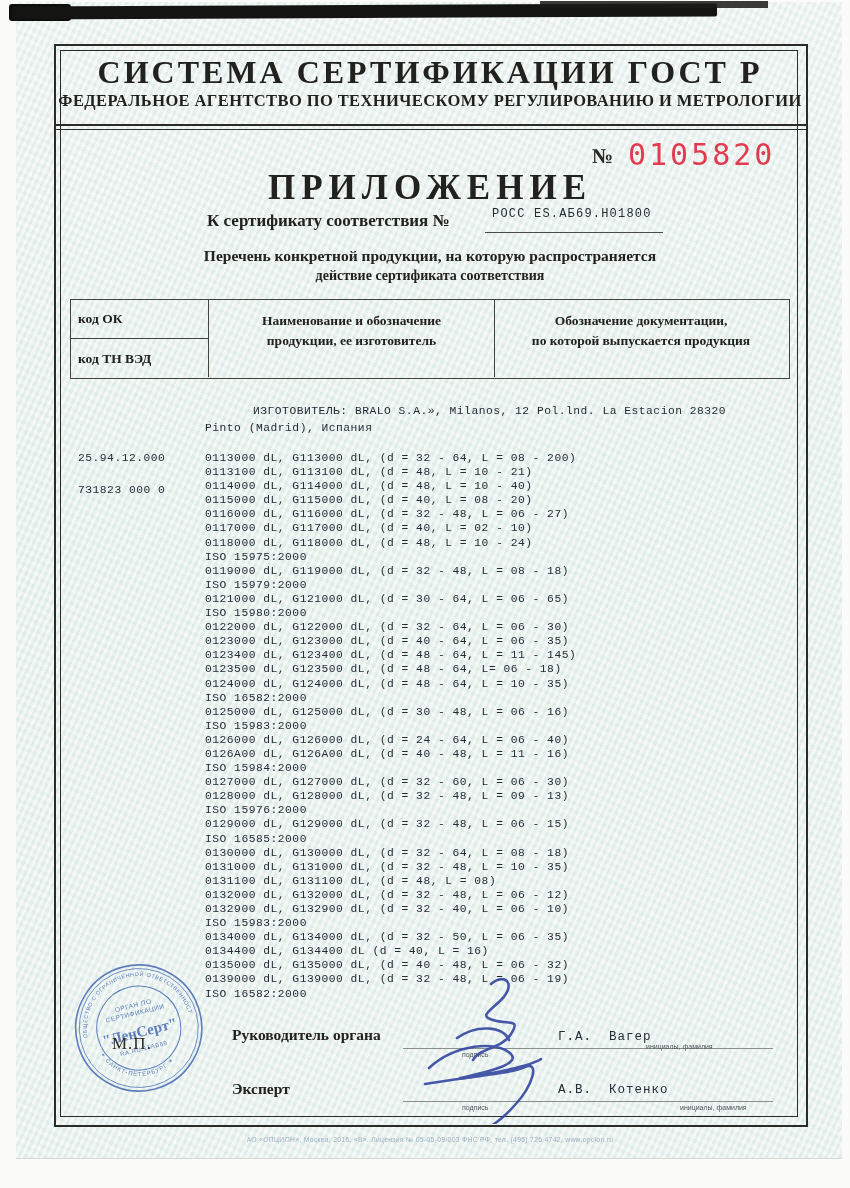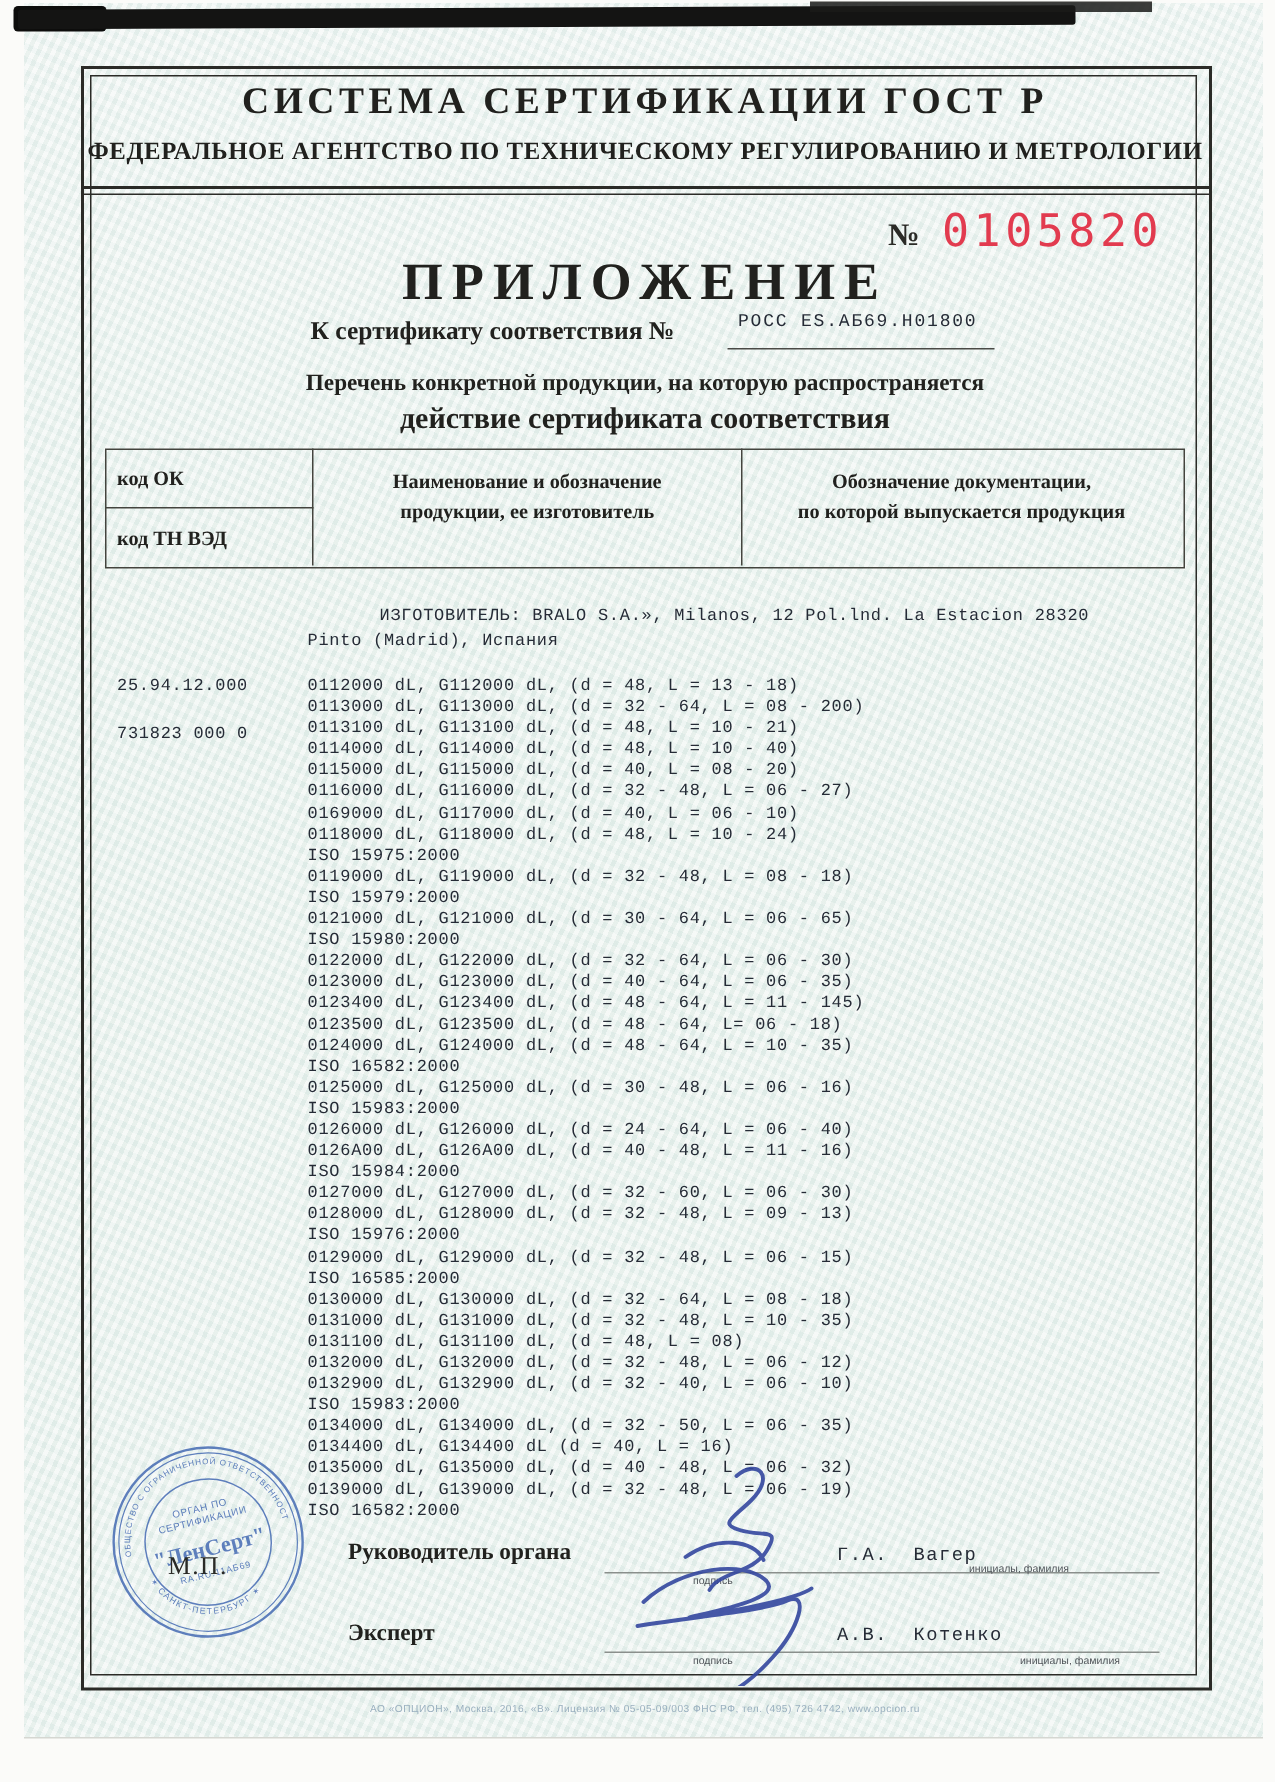--- a/index.html
+++ b/index.html
@@ -23,34 +23,34 @@
   .scan-band-2{left:540px;top:1px;width:228px;height:7px;background:#1a1a19;opacity:.85;}
   .scan-blob{left:9px;top:4px;width:62px;height:17px;background:#0d0d0c;border-radius:3px;}
   
   .frame-outer{left:54px;top:44px;width:750px;height:1079px;border:2px solid #2b2b27;}
   .frame-inner{left:60px;top:50px;width:736px;height:1065px;border:1px solid #2b2b27;}
   
   .rule-a{left:54px;top:124px;width:752px;height:2px;background:#2b2b27;}
   .rule-b{left:54px;top:129px;width:752px;height:1px;background:#2b2b27;}
 
   .t-center{text-align:center;white-space:nowrap;}
-  .sys-title{left:54px;top:54px;width:752px;font-size:25px;font-weight:bold;letter-spacing:3px;color:#21211e;}
+  .sys-title{left:54px;top:54px;width:752px;font-size:32px;font-weight:bold;letter-spacing:3px;color:#21211e;}
   .agency{left:54px;top:91px;width:752px;font-size:16.5px;font-weight:bold;letter-spacing:.4px;color:#21211e;}
 
   .serial-no{left:592px;top:144px;font-size:21px;font-weight:bold;color:#2a2a26;}
   .serial-num{left:628px;top:137px;font-family:"DejaVu Sans Mono",monospace;font-size:30px;color:#e23b4f;letter-spacing:3px;}
   .doc-title{left:54px;top:168px;width:752px;font-size:35px;font-weight:bold;letter-spacing:6px;color:#21211e;}
 
   .cert-label{left:207px;top:211px;font-size:17px;font-weight:bold;color:#21211e;white-space:nowrap;}
   .mono{font-family:"Liberation Mono","DejaVu Sans Mono",monospace;color:#252b36;}
   .cert-num{left:492px;top:207px;font-size:12px;letter-spacing:1.2px;}
   .cert-underline{left:485px;top:232px;width:178px;height:1px;background:#4a4a46;}
 
   .subtitle1{left:54px;top:247px;width:752px;font-size:15.5px;font-weight:bold;color:#21211e;}
-  .subtitle2{left:54px;top:268px;width:752px;font-size:20px;font-weight:bold;color:#21211e;}
+  .subtitle2{left:54px;top:268px;width:752px;font-size:14px;font-weight:bold;color:#21211e;}
 
   
   .tbl{left:70px;top:299px;width:718px;height:78px;border:1.4px solid #44443e;}
   .tbl-v1{left:208px;top:299px;width:1px;height:78px;background:#44443e;}
   .tbl-v2{left:494px;top:299px;width:1px;height:78px;background:#44443e;}
   .tbl-split{left:70px;top:338px;width:139px;height:1px;background:#44443e;}
   .th{font-size:13.5px;font-weight:bold;color:#21211e;white-space:nowrap;}
   .code-ok{left:78px;top:311px;}
   .code-tnved{left:78px;top:351px;}
   .col2l1{left:209px;top:313px;width:285px;}
@@ -129,27 +129,26 @@
 <div class="abs th col2l2 t-center">продукции, ее изготовитель</div>
 <div class="abs th col3l1 t-center">Обозначение документации,</div>
 <div class="abs th col3l2 t-center">по которой выпускается продукция</div>
 
 <div class="abs mfr1 mono body-mono">ИЗГОТОВИТЕЛЬ: BRALO S.A.», Milanos, 12 Pol.lnd. La Estacion 28320</div>
 <div class="abs mfr2 mono body-mono">Pinto (Madrid), Испания</div>
 <div class="abs ok-code mono body-mono">25.94.12.000</div>
 <div class="abs tnved-code mono body-mono">731823 000 0</div>
 
 <div class="abs prod-list">
-    <div class="prod-line">0112000 dL, G112000 dL, (d = 48, L = 13 - 18)</div>
     <div class="prod-line">0113000 dL, G113000 dL, (d = 32 - 64, L = 08 - 200)</div>
     <div class="prod-line">0113100 dL, G113100 dL, (d = 48, L = 10 - 21)</div>
     <div class="prod-line">0114000 dL, G114000 dL, (d = 48, L = 10 - 40)</div>
     <div class="prod-line">0115000 dL, G115000 dL, (d = 40, L = 08 - 20)</div>
     <div class="prod-line">0116000 dL, G116000 dL, (d = 32 - 48, L = 06 - 27)</div>
-    <div class="prod-line">0169000 dL, G117000 dL, (d = 40, L = 06 - 10)</div>
+    <div class="prod-line">0117000 dL, G117000 dL, (d = 40, L = 02 - 10)</div>
     <div class="prod-line">0118000 dL, G118000 dL, (d = 48, L = 10 - 24)</div>
     <div class="prod-line">ISO 15975:2000</div>
     <div class="prod-line">0119000 dL, G119000 dL, (d = 32 - 48, L = 08 - 18)</div>
     <div class="prod-line">ISO 15979:2000</div>
     <div class="prod-line">0121000 dL, G121000 dL, (d = 30 - 64, L = 06 - 65)</div>
     <div class="prod-line">ISO 15980:2000</div>
     <div class="prod-line">0122000 dL, G122000 dL, (d = 32 - 64, L = 06 - 30)</div>
     <div class="prod-line">0123000 dL, G123000 dL, (d = 40 - 64, L = 06 - 35)</div>
     <div class="prod-line">0123400 dL, G123400 dL, (d = 48 - 64, L = 11 - 145)</div>
     <div class="prod-line">0123500 dL, G123500 dL, (d = 48 - 64, L= 06 - 18)</div>

